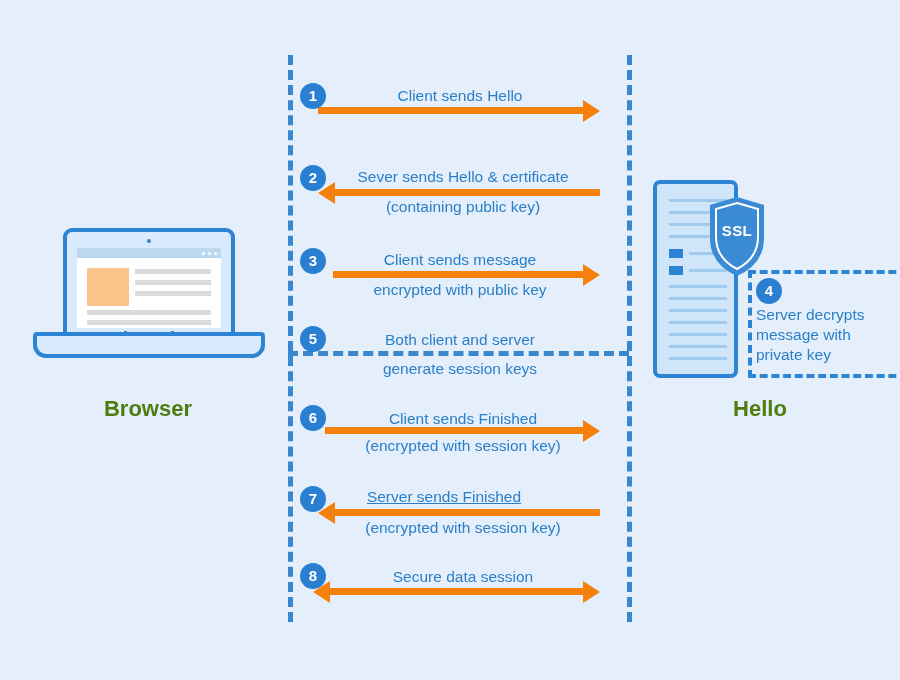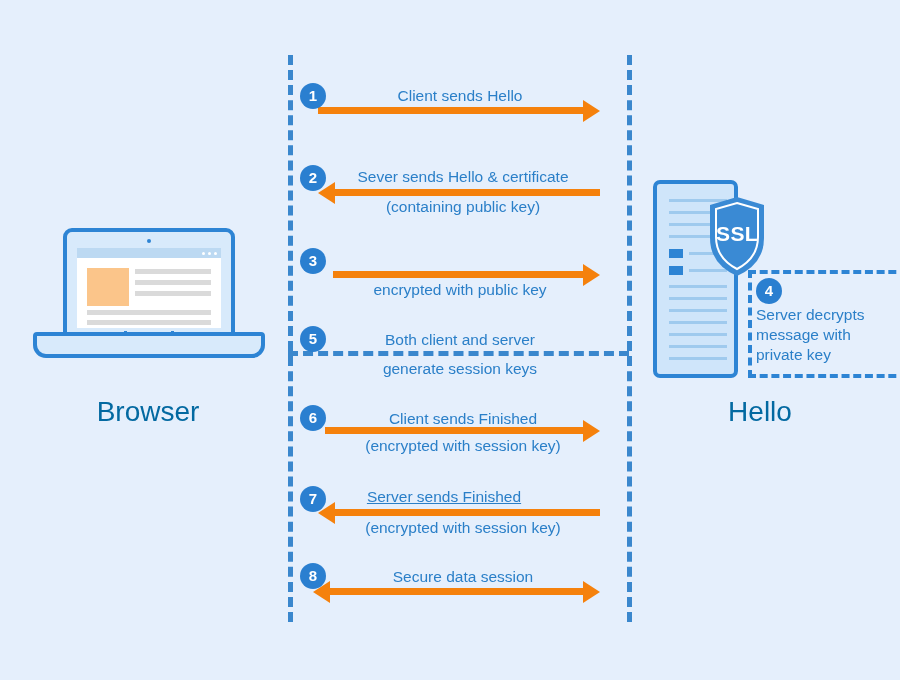--- a/index.html
+++ b/index.html
@@ -88,23 +88,23 @@
   .arrow .head.right {
     border-left: 17px solid #f5810c;
   }
   .arrow .head.left {
     border-right: 17px solid #f5810c;
   }
 
   
   .endpoint-label {
     position: absolute;
-    color: #0369a1;
-    font-size: 28px;
-    font-weight: normal;
+    color: #4d7c0f;
+    font-size: 22px;
+    font-weight: bold;
     text-align: center;
     white-space: nowrap;
   }
 
   
   #laptop { position: absolute; left: 33px; top: 228px; width: 232px; height: 142px; }
   #laptop-lid {
     position: absolute; left: 30px; top: 0;
     width: 172px; height: 108px;
     border: 4px solid #2d84d4;
@@ -180,21 +180,21 @@
   #ssl-shield {
     position: absolute; left: 55px; top: 16px;
     width: 58px; height: 82px;
   }
   #ssl-shield svg { display: block; }
   #ssl-text {
     position: absolute; left: 0; top: 26px;
     width: 58px;
     text-align: center;
     color: #ffffff;
-    font-size: 21px;
+    font-size: 15px;
     font-weight: bold;
     letter-spacing: 0.4px;
   }
 
   
   #step4-box {
     position: absolute;
     left: 748px; top: 270px;
     width: 160px; height: 108px;
     border: 4px dashed #2d84d4;
@@ -277,20 +277,21 @@
 
   <div class="badge" style="left:300px; top:165px;">2</div>
   <div class="msg-label" style="left:333px; top:168px; width:260px;">Sever sends Hello &amp; certificate</div>
   <div class="arrow" style="left:318px; top:182px; width:282px;">
     <div class="shaft" style="left:17px; width:265px;"></div>
     <div class="head left" style="left:0;"></div>
   </div>
   <div class="msg-label" style="left:333px; top:198px; width:260px;">(containing public key)</div>
 
   <div class="badge" style="left:300px; top:248px;">3</div>
+  <div class="msg-label" style="left:330px; top:251px; width:260px;">Client sends message</div>
   <div class="arrow" style="left:333px; top:264px; width:267px;">
     <div class="shaft" style="left:0; width:250px;"></div>
     <div class="head right" style="left:250px;"></div>
   </div>
   <div class="msg-label" style="left:330px; top:281px; width:260px;text-align:center;">encrypted with public key</div>
 
   <div id="step4-box"></div>
   <div class="badge" id="step4-badge">4</div>
   <div id="step4-text">
     <div>Server decrypts</div>

